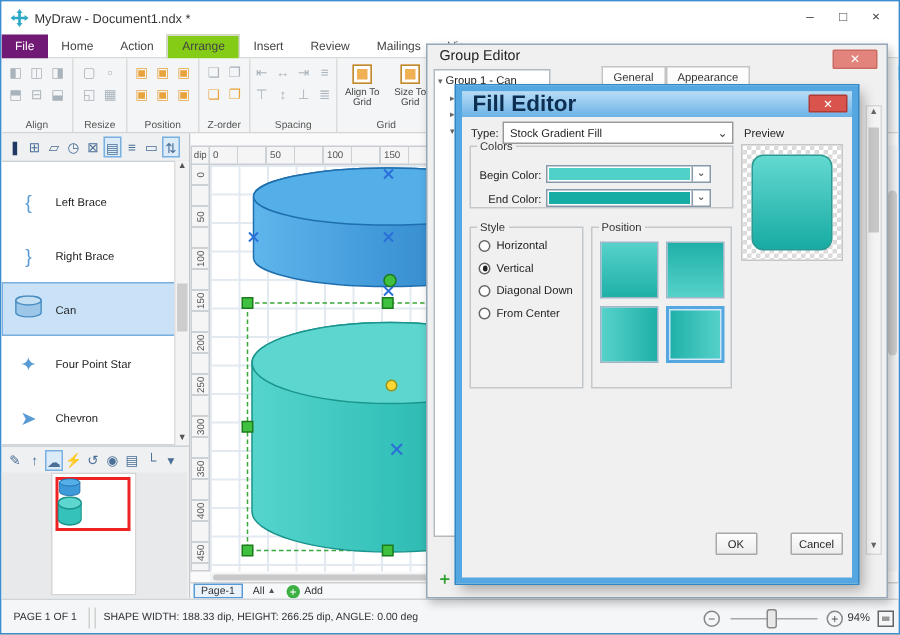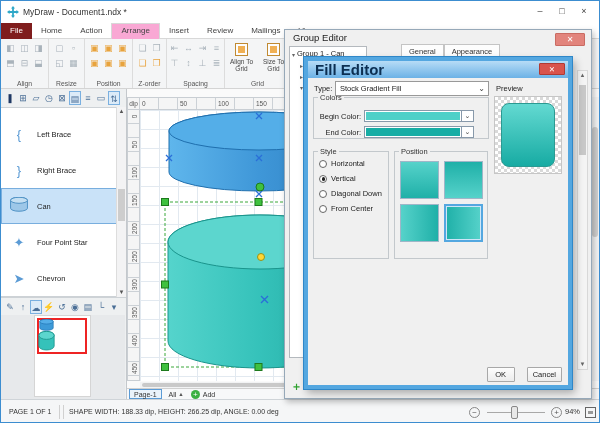--- a/index.html
+++ b/index.html
@@ -8,22 +8,22 @@
   
   .titlebar{position:absolute;left:0;top:0;right:0;height:22px;background:#fff;}
   .applogo{position:absolute;left:6px;top:5px;width:12px;height:12px;}
   .wtitle{position:absolute;left:22px;top:0;line-height:22px;font-size:8.5px;color:#333;}
   .winctrl{position:absolute;right:4px;top:0;display:flex;}
   .winctrl span{width:22px;text-align:center;line-height:20px;font-size:9px;color:#444;cursor:default;}
   
   .tabsrow{position:absolute;left:0;top:22px;right:0;height:16px;background:#fff;border-bottom:1px solid #d8d8d8;}
   #tabStrip{display:flex;height:16px;}
   .tab{padding:0 9px;font-size:8px;line-height:16px;color:#444;}
-  .tab.file{background:#7f1d1d;color:#fff;}
-  .tab.active{background:#f9a8d4;border:1px solid #d8d8d8;border-bottom:1px solid #fff;margin-bottom:-1px;line-height:14px;}
+  .tab.file{background:#701a75;color:#fff;}
+  .tab.active{background:#84cc16;border:1px solid #d8d8d8;border-bottom:1px solid #fff;margin-bottom:-1px;line-height:14px;}
   .searchbox{position:absolute;left:288px;top:13px;width:178px;height:17px;background:#fff;border:1px solid #c8c8c8;display:flex;align-items:center;gap:4px;padding:0 5px;font-size:7.5px;color:#8a8a8a;}
   .collapsecaret{position:absolute;left:574px;top:17px;font-size:7px;color:#777;}
   .helpicon{position:absolute;left:587px;top:19px;width:13px;height:13px;border-radius:50%;background:#2e9be6;color:#fff;font-size:8px;font-weight:bold;text-align:center;line-height:13px;}
   
   .ribbon{position:absolute;left:0;top:38px;right:0;height:50px;background:#f4f5f6;border-bottom:1px solid #d4d4d4;display:flex;}
   .rgroup{position:relative;border-right:1px solid #dcdcdc;padding:3px 1px 12px;}
   .rlabel{position:absolute;bottom:1px;left:0;width:100%;text-align:center;font-size:6.8px;color:#555;}
   .ricons{display:flex;flex-wrap:wrap;justify-content:center;align-content:flex-start;gap:2px 3px;}
   .ric{font-size:9px;color:#a9b3bb;width:11px;height:13px;text-align:center;line-height:13px;}
   .ric.orange{color:#e8a33d;}
@@ -115,21 +115,21 @@
   .radio.sel .rdot::after{content:"";position:absolute;left:1.5px;top:1.5px;width:3.5px;height:3.5px;border-radius:50%;background:#222;}
   .radio .rlab{font-size:7.5px;color:#222;}
   .fevariant{left:86px;top:69px;width:94px;height:112px;}
   .vargrid{display:grid;grid-template-columns:39px 39px;gap:5px;padding:5px 0 0 5px;}
   .varsw{width:39px;height:38px;border:1px solid #9fb6c8;}
   .varsw.sel{border:2px solid #54a7e0;box-shadow:0 0 0 1px #cfe6f8 inset;}
   .v0{background:linear-gradient(180deg,#56d2ca,#1fb0a8);}
   .v1{background:linear-gradient(0deg,#56d2ca,#1fb0a8);}
   .v2{background:linear-gradient(90deg,#56d2ca,#1fb0a8);}
   .v3{background:linear-gradient(270deg,#56d2ca,#1fb0a8);}
-  .febuttons{position:absolute;right:6px;bottom:3px;display:flex;gap:12px;}
+  .febuttons{position:absolute;right:6px;bottom:15px;display:flex;gap:22px;}
   .febuttons button{height:15px;min-width:28px;font-size:7.5px;color:#222;background:linear-gradient(#fdfdfd,#ececec);border:1px solid #a8a8a8;border-radius:1px;padding:0 5px;}
   
   .statusbar{position:absolute;left:0;top:398px;right:0;height:25px;background:#f5f6f7;border-top:1px solid #cfd4d8;font-size:7px;color:#333;}
   .sbpage{position:absolute;left:8px;line-height:24px;}
   .sbdiv{position:absolute;top:5px;width:1px;height:14px;background:#d0d0d0;}
   .sbinfo{position:absolute;left:68px;line-height:24px;}
   .zbtn{position:absolute;top:7px;width:11px;height:11px;border-radius:50%;border:1px solid #888;color:#555;text-align:center;line-height:9px;font-size:8px;}
   .ztrack{position:absolute;left:486px;top:12px;width:58px;height:1px;background:#a8a8a8;}
   .znotch{position:absolute;left:514px;top:9px;width:1px;height:7px;background:#999;}
   .zthumb{position:absolute;left:510px;top:6px;width:7px;height:13px;background:#e8e8e8;border:1px solid #8a8a8a;border-radius:2px;}

